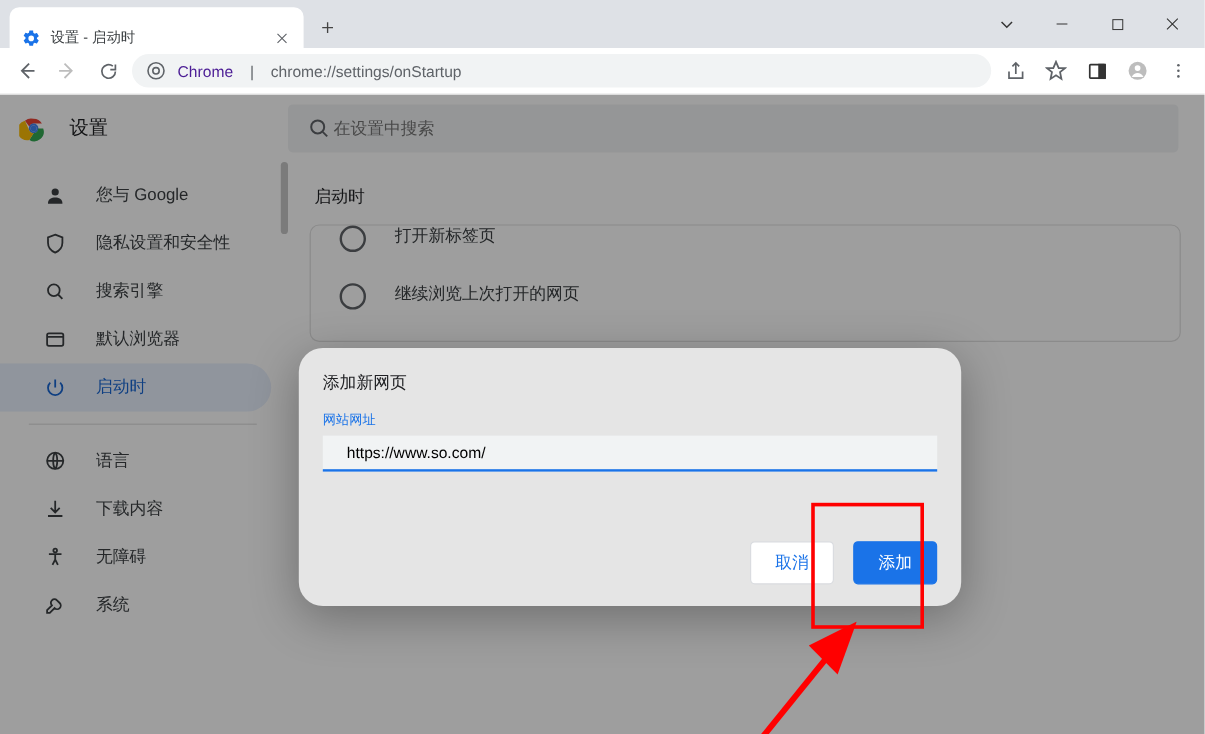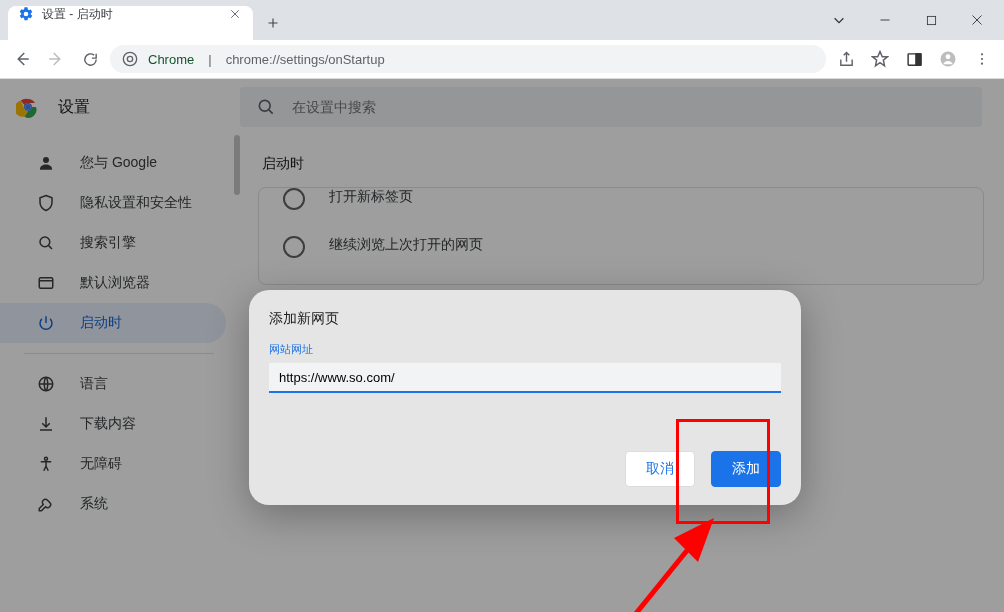--- a/index.html
+++ b/index.html
@@ -1,45 +1,45 @@
 <!DOCTYPE html>
 <html><head>
 <meta charset="utf-8">
 <style>
 html,body{margin:0;padding:0;width:1004px;height:612px;overflow:hidden;font-family:"Microsoft YaHei",Arial,sans-serif;background:#fff;font-size:13px;color:#202124}
 svg{display:block}
 
 
 .titlebar{height:40px;background:#dee1e6;display:flex;align-items:flex-end;position:relative}
-.tab{height:34px;width:225px;margin-left:8px;background:#fff;border-radius:8px 8px 0 0;display:flex;align-items:flex-start;padding:0 10px;gap:8px}
+.tab{height:34px;width:225px;margin-left:8px;background:#fff;border-radius:8px 8px 0 0;display:flex;align-items:flex-end;padding:0 10px;gap:8px}
 .tab .fav{width:16px;height:16px}
 .tab .title{flex:1;white-space:nowrap;overflow:hidden;text-overflow:ellipsis;font-size:12px;color:#3c4043}
 .tab .close{width:16px;height:16px;display:flex;align-items:center;justify-content:center;color:#5f6368}
 .newtab{width:28px;height:28px;margin-left:6px;margin-bottom:3px;display:flex;align-items:center;justify-content:center;color:#444}
 .win-controls{position:absolute;right:4px;top:0;height:40px;display:flex;align-items:center}
 .win-btn{width:46px;height:30px;display:flex;align-items:center;justify-content:center;color:#333}
 
 
 .toolbar{height:38px;background:#fff;border-bottom:1px solid #dbdbdb;display:flex;align-items:center;padding:0 8px;gap:6px}
 .tb-btn{width:28px;height:28px;display:flex;align-items:center;justify-content:center;color:#5f6368;border-radius:50%}
 .tb-btn.disabled{color:#bdbdbd}
 .omnibox{flex:1;height:28px;background:#f1f3f4;border-radius:14px;display:flex;align-items:center;padding:0 12px;gap:10px;color:#202124}
 .omnibox .lock{color:#5f6368}
-.omni-host{color:#14532d}
+.omni-host{color:#4c1d95}
 .omni-sep{color:#5f6368;margin:0 4px}
 .omni-path{color:#5f6368}
 
 
 .page{position:relative;height:534px;width:1004px;overflow:hidden}
 
 
 .settings-hdr{height:56px;display:flex;align-items:center;padding-left:16px}
 .chrome-logo{width:24px;height:24px;margin-right:18px}
 .hdr-title{font-size:16px;color:#202124}
-.hdr-search{margin-left:150px;height:40px;width:710px;background:#f1f3f4;border-radius:4px;display:flex;align-items:center;padding:0 16px;gap:14px;color:#5f6368}
+.hdr-search{margin-left:150px;height:40px;width:710px;background:#f1f3f4;border-radius:4px;display:flex;align-items:center;padding:0 16px;gap:0;color:#5f6368}
 .hdr-search input{border:none;background:transparent;outline:none;flex:1;font-size:14px;color:#202124}
 
 
 .settings-body{display:flex;height:478px}
 .sidebar{width:238px;padding-top:8px;position:relative}
 .side-item{height:40px;display:flex;align-items:center;padding-left:36px;gap:24px;color:#3c4043;font-size:14px;border-radius:0 20px 20px 0;margin-right:12px}
 .side-item.active{background:#e8f0fe;color:#1967d2}
 .side-item .ico{width:20px;height:20px;display:flex;align-items:center;justify-content:center;color:inherit}
 .side-sep{height:1px;background:#e0e0e0;margin:10px 24px 10px 24px}
 
@@ -51,21 +51,21 @@
 .radio-row{height:48px;display:flex;align-items:flex-start;padding:0 24px;gap:24px;font-size:14px;color:#3c4043}
 .radio{width:18px;height:18px;border:2px solid #5f6368;border-radius:50%}
 
 
 .overlay{position:absolute;left:0;top:0;right:0;bottom:0;background:rgba(0,0,0,0.38)}
 
 
 .dialog{position:absolute;left:249px;top:211px;width:512px;background:#e5e5e5;border-radius:20px;box-shadow:0 10px 40px rgba(0,0,0,.3);padding:20px 20px 18px 20px}
 .dlg-title{font-size:14px;margin-bottom:14px}
 .dlg-label{font-size:11px;color:#1a73e8;margin-bottom:6px}
-.dlg-input{width:100%;box-sizing:border-box;height:30px;background:#f1f3f4;border:none;border-bottom:2px solid #1a73e8;outline:none;padding:0 10px;font-size:13px}
+.dlg-input{width:100%;box-sizing:border-box;height:30px;background:#f1f3f4;border:none;border-bottom:2px solid #1a73e8;outline:none;padding:0 20px;font-size:13px}
 .dlg-actions{margin-top:58px;display:flex;justify-content:flex-end;gap:16px}
 .btn{height:34px;padding:0 20px;border-radius:4px;font-size:14px;display:flex;align-items:center;justify-content:center;cursor:pointer}
 .btn-cancel{background:#fff;border:1px solid #dadce0;color:#1a73e8}
 .btn-primary{background:#1a73e8;border:1px solid #1a73e8;color:#fff}
 
 
 .redbox{position:absolute;border:3px solid #ff0000;left:676px;top:340px;width:88px;height:99px}
 .redarrow{position:absolute;left:554px;top:439px;width:160px;height:172px}
 </style>
 </head>

